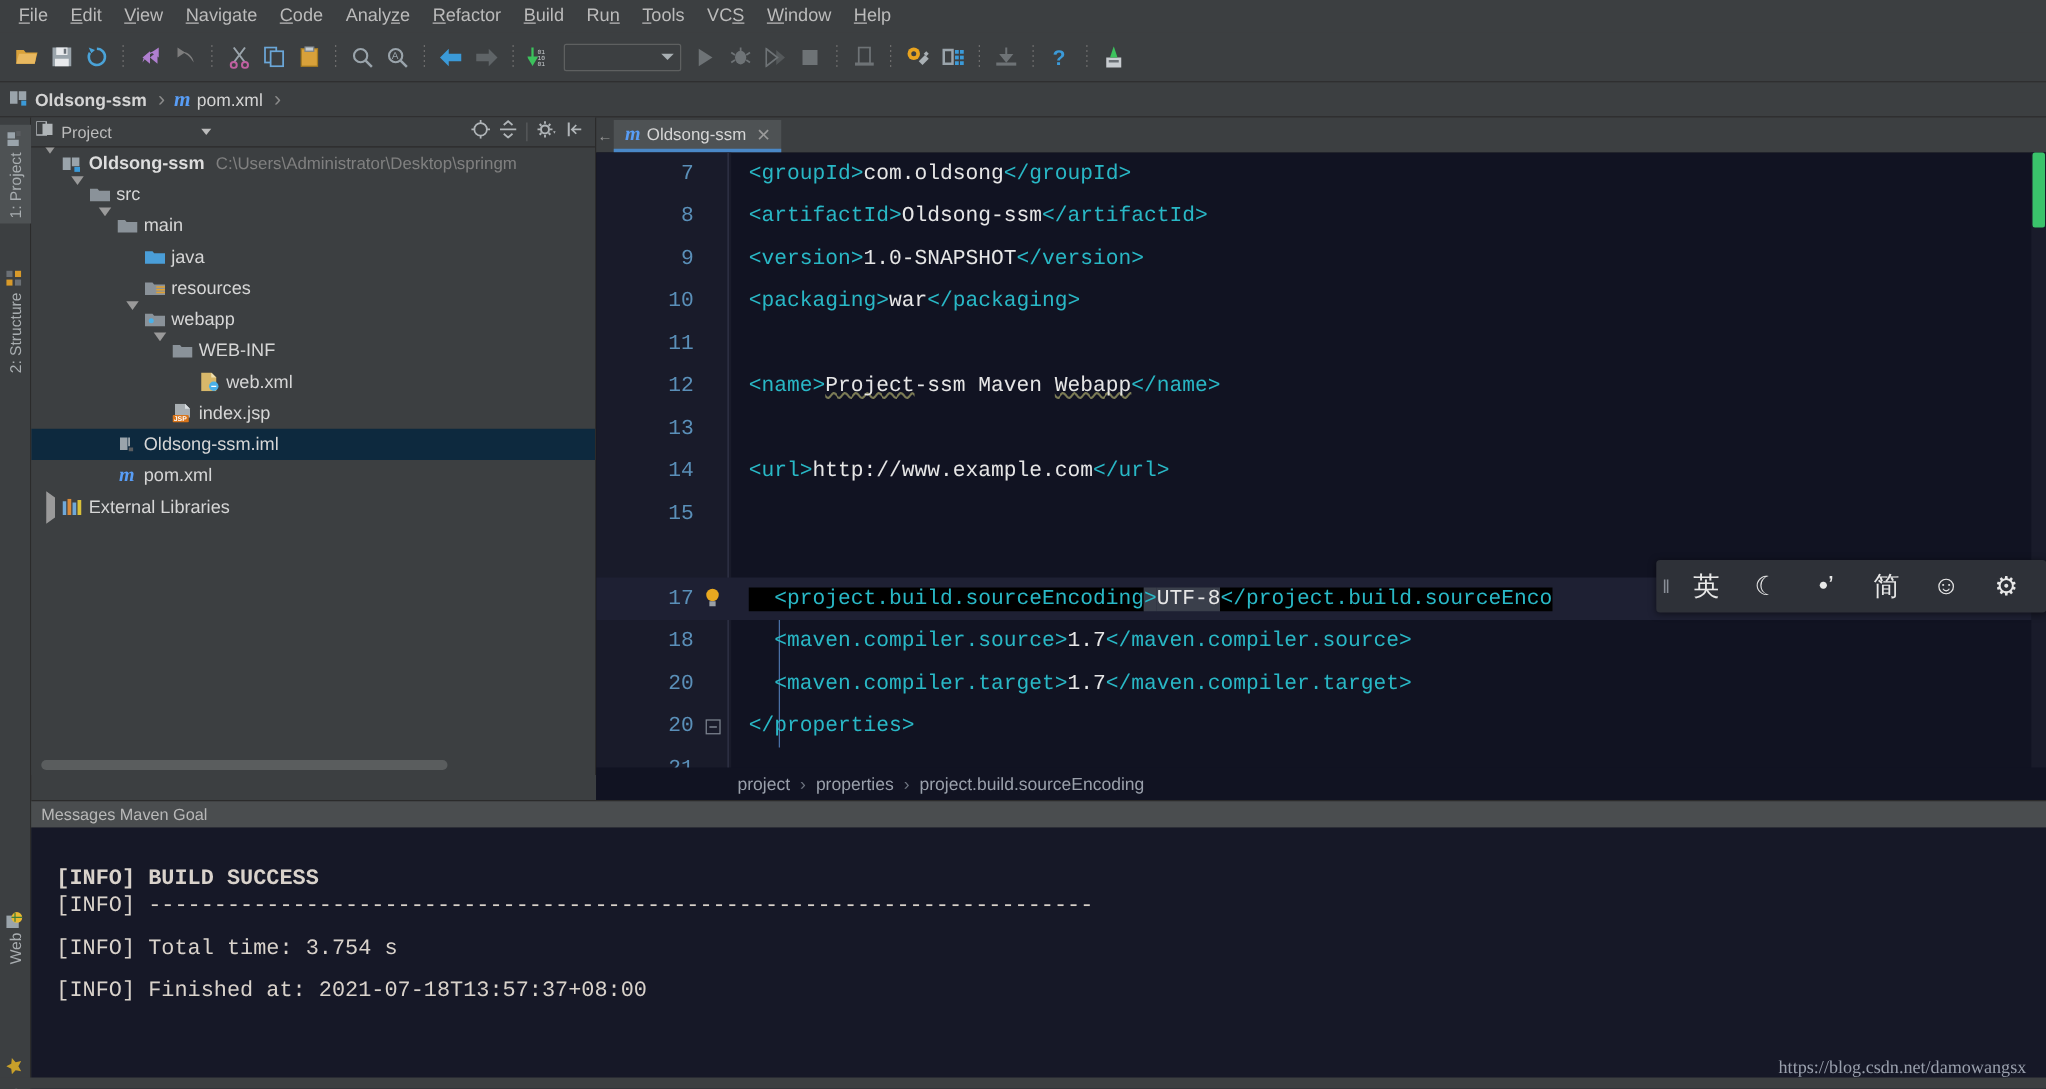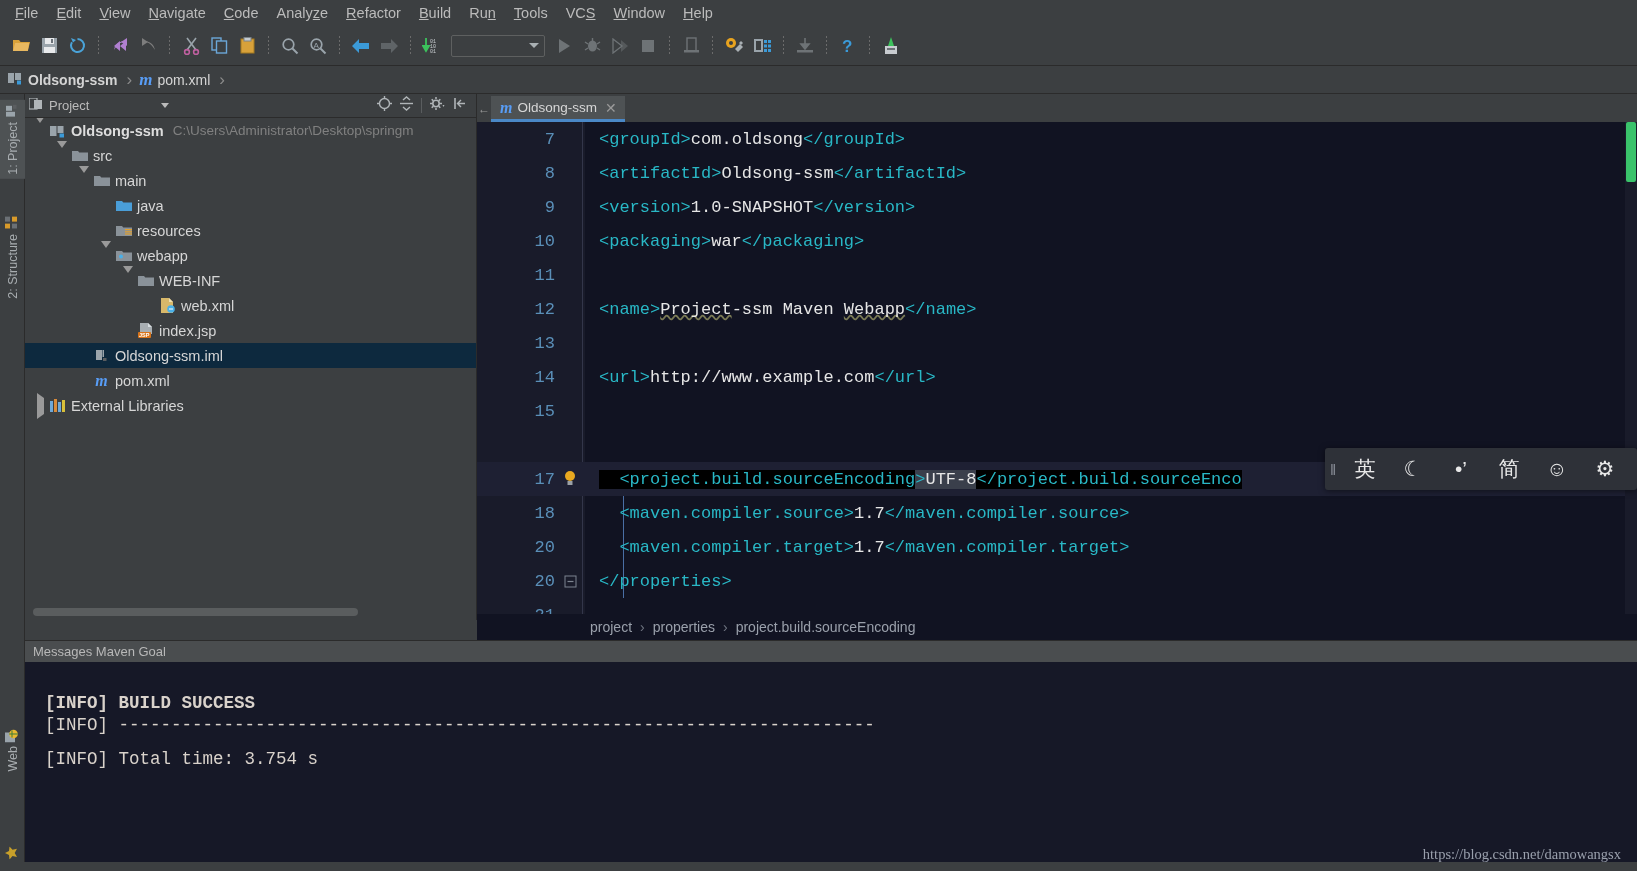--- a/index.html
+++ b/index.html
@@ -714,15 +714,16 @@
   </div>
 
 <div id="msg-header">
   <span>Messages Maven Goal</span>
 </div>
 
 <div id="console">
     <div class="cline" style="top: 24px; font-weight: bold;">[INFO] BUILD SUCCESS</div>
     <div class="cline" style="top: 46px;">[INFO] ------------------------------------------------------------------------</div>
     <div class="cline" style="top: 80px;">[INFO] Total time: 3.754 s</div>
+    <div class="cline" style="top: 114px;">[INFO] Finished at: 2021-07-18T13:57:37+08:00</div>
   </div>
 <div id="watermark">https://blog.csdn.net/damowangsx</div>
 <div id="bottom-bar"></div>
 
 </body></html>

